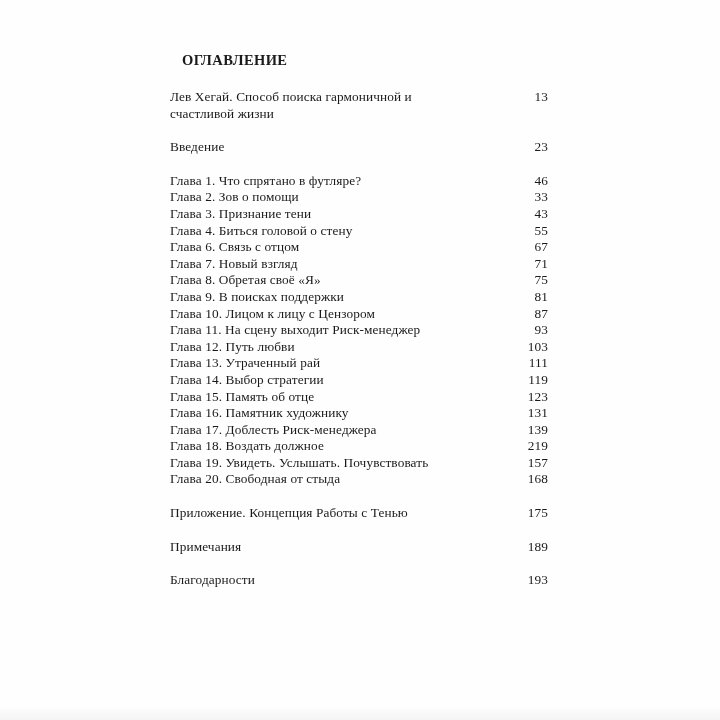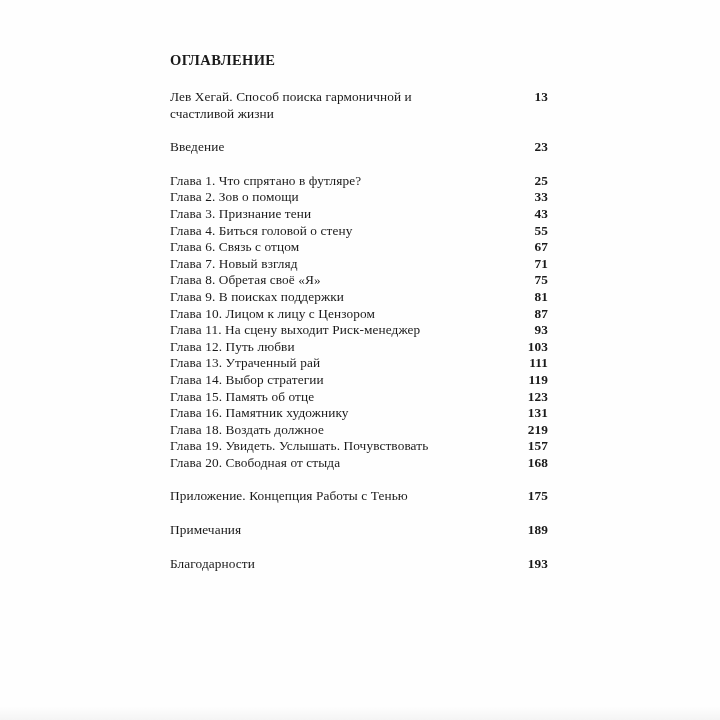--- a/index.html
+++ b/index.html
@@ -18,21 +18,21 @@
   .book-page {
     position: absolute;
     left: 170px;
     top: 52px;
     width: 378px;
   }
   .toc-title {
     font-size: 14.5px;
     font-weight: 700;
     letter-spacing: 0.4px;
-    margin: 0 0 20px 0;
+    margin: 0 0 20px 12px;
   }
   .toc-list {
     width: 100%;
   }
   .toc-row {
     display: flex;
     align-items: baseline;
     font-size: 13.3px;
     line-height: 16.6px;
     letter-spacing: 0.1px;
@@ -43,21 +43,21 @@
   }
   .toc-label {
     flex: 1 1 auto;
     text-align: left;
     padding-right: 14px;
   }
   .toc-page {
     flex: 0 0 auto;
     text-align: right;
     min-width: 26px;
-    font-weight: 700;
+    font-weight: 400;
     margin-left: 36px;
   }
   .page-bottom-shade {
     position: absolute;
     left: 0;
     bottom: 0;
     width: 720px;
     height: 14px;
     background: linear-gradient(to bottom, rgba(0,0,0,0) 0%, rgba(0,0,0,0.04) 100%);
     pointer-events: none;
@@ -72,21 +72,21 @@
       <div class="toc-row spaced">
         <span class="toc-label">Лев Хегай. Способ поиска гармоничной и счастливой жизни</span>
         <span class="toc-page">13</span>
       </div>
       <div class="toc-row spaced">
         <span class="toc-label">Введение</span>
         <span class="toc-page">23</span>
       </div>
       <div class="toc-row spaced">
         <span class="toc-label">Глава 1. Что спрятано в футляре?</span>
-        <span class="toc-page">25</span>
+        <span class="toc-page">46</span>
       </div>
       <div class="toc-row">
         <span class="toc-label">Глава 2. Зов о помощи</span>
         <span class="toc-page">33</span>
       </div>
       <div class="toc-row">
         <span class="toc-label">Глава 3. Признание тени</span>
         <span class="toc-page">43</span>
       </div>
       <div class="toc-row">
@@ -131,20 +131,24 @@
       </div>
       <div class="toc-row">
         <span class="toc-label">Глава 15. Память об отце</span>
         <span class="toc-page">123</span>
       </div>
       <div class="toc-row">
         <span class="toc-label">Глава 16. Памятник художнику</span>
         <span class="toc-page">131</span>
       </div>
       <div class="toc-row">
+        <span class="toc-label">Глава 17. Доблесть Риск-менеджера</span>
+        <span class="toc-page">139</span>
+      </div>
+      <div class="toc-row">
         <span class="toc-label">Глава 18. Воздать должное</span>
         <span class="toc-page">219</span>
       </div>
       <div class="toc-row">
         <span class="toc-label">Глава 19. Увидеть. Услышать. Почувствовать</span>
         <span class="toc-page">157</span>
       </div>
       <div class="toc-row">
         <span class="toc-label">Глава 20. Свободная от стыда</span>
         <span class="toc-page">168</span>

